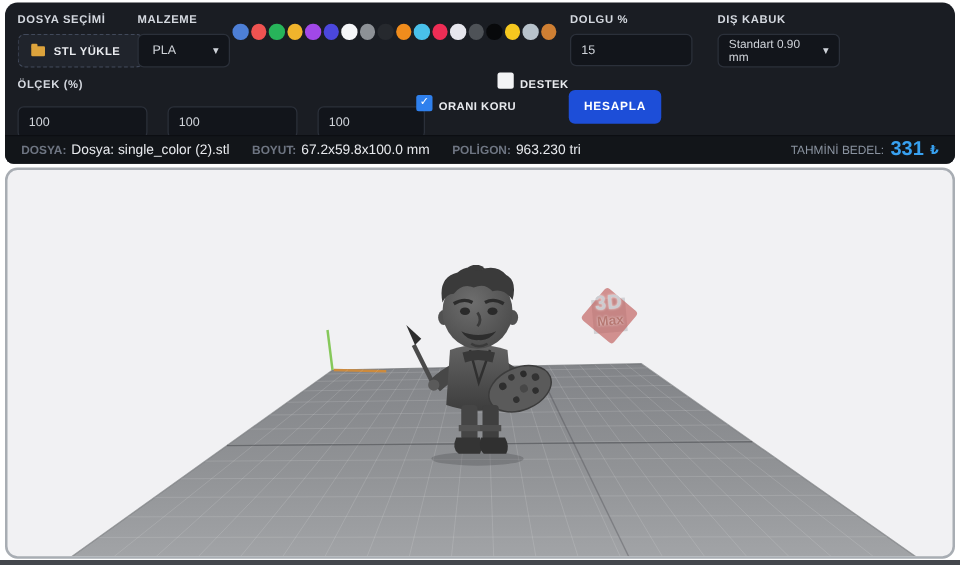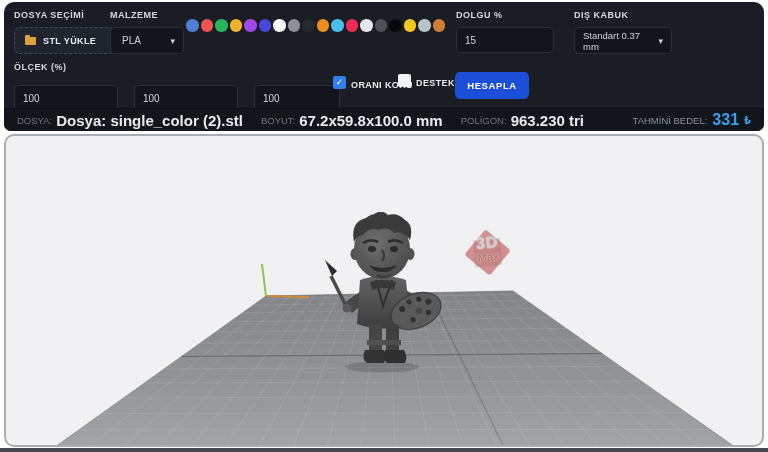--- a/index.html
+++ b/index.html
@@ -53,22 +53,22 @@
               font-size:9.5px; font-weight:bold; letter-spacing:0.6px;
               font-family:inherit; cursor:pointer; }
 
   
   .statusbar { position:absolute; left:0; bottom:0; width:100%; height:23px;
                background:#121519; border-top:1px solid #0c0e12;
                border-radius:0 0 7px 7px; display:flex; align-items:center;
                justify-content:space-between; padding:0 13px; }
   .stat-left { display:flex; gap:18px; }
   .stat-item { display:flex; gap:4px; align-items:center; white-space:nowrap; }
-  .stat-label { font-size:9.5px; color:#6e7582; }
-  .stat-value { font-size:15px; font-weight:bold; color:#e8eaee; }
+  .stat-label { font-size:9.5px; color:#6e7582;font-weight:bold; }
+  .stat-value { font-size:11px; font-weight:normal; color:#e8eaee; }
   .estimate { display:flex; gap:5px; align-items:center; }
   .est-label { font-size:9.5px; color:#8a93a0; }
   .est-value { font-size:16px; font-weight:bold; color:#38a1f0; }
   .est-cur { font-size:10px; font-weight:bold; color:#38a1f0;
              font-family:"DejaVu Sans",sans-serif; }
 
   
   .viewport { position:absolute; left:4px; top:134px; width:760px; height:313px;
               background:#f1f1f3; border:2px solid #a8adb3; border-radius:10px;
               overflow:hidden; cursor:grab; }
@@ -138,41 +138,41 @@
     </div>
 
     <div class="group" style="left:452px; top:8px;">
       <div class="lbl">DOLGU %</div>
       <input class="tbox" style="width: 98px;" value="15">
     </div>
 
     <div class="group" style="left:570px; top:8px;">
       <div class="lbl">DIŞ KABUK</div>
       <div class="select" style="width:98px;">
-        <span style="font-size:9.5px;">Standart 0.37 mm</span>
+        <span style="font-size:9.5px;">Standart 0.90 mm</span>
         <span class="chev">▾</span>
       </div>
     </div>
 
     <div class="lbl" style="position:absolute; left:10px; top:60px;">ÖLÇEK (%)</div>
 
     <div class="scale-inputs">
       <input class="tbox" style="width: 104px;" value="100">
       <input class="tbox" style="width: 104px;" value="100">
       <input class="tbox" style="width: 86px;" value="100">
     </div>
 
     <div class="check-row" style="left:329px; top:74px;">
       <div class="checkbox checked">
         <span class="mark">✓</span>
       </div>
       <span class="cb-label">ORANI KORU</span>
     </div>
 
-    <div class="check-row" style="left:394px; top:72px;">
+    <div class="check-row" style="left:394px; top:56px;">
       <div class="checkbox">
         
       </div>
       <span class="cb-label">DESTEK</span>
     </div>
 
     <button class="calc-btn">HESAPLA</button>
 
     <div class="statusbar">
       <div class="stat-left">

